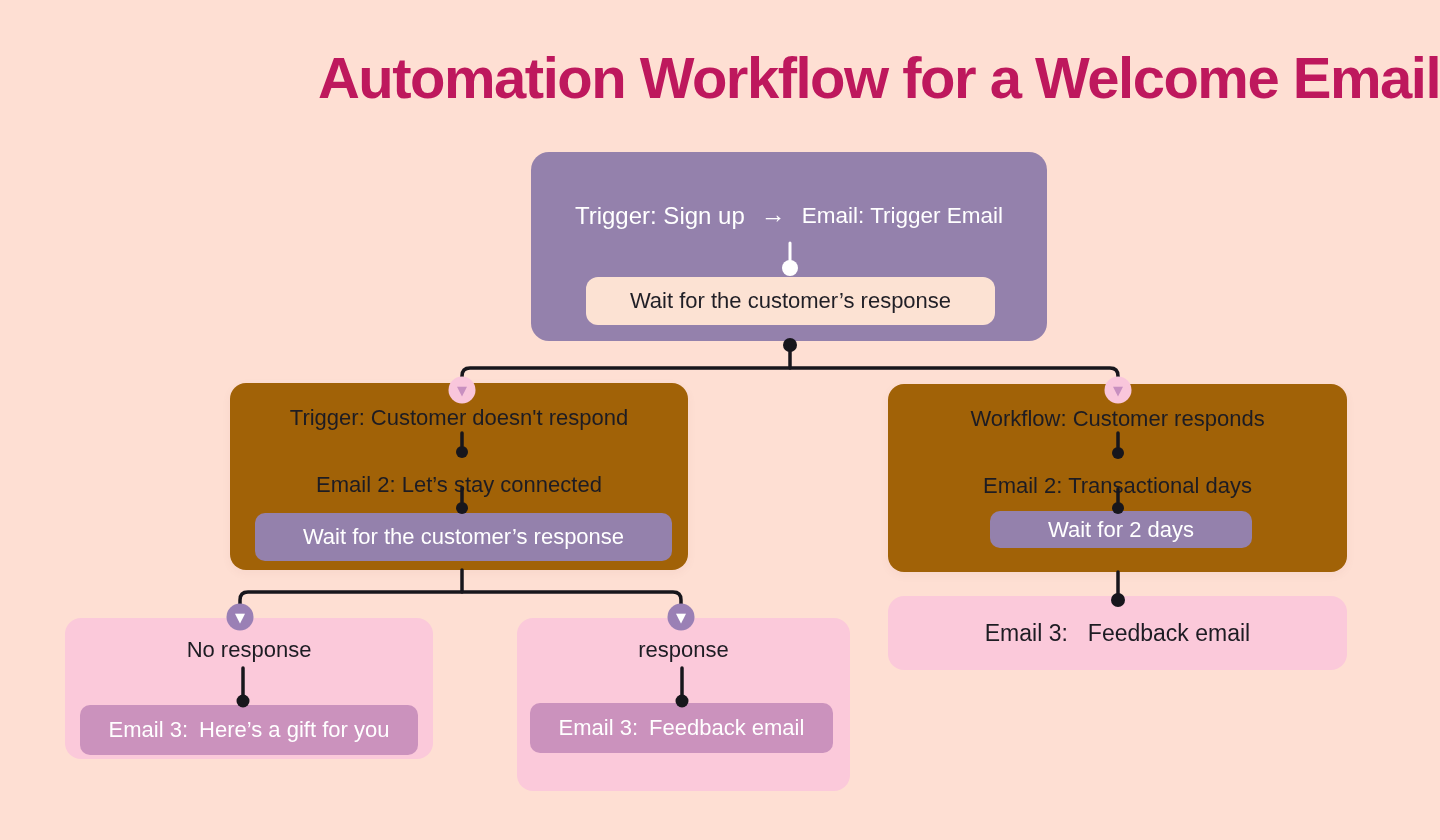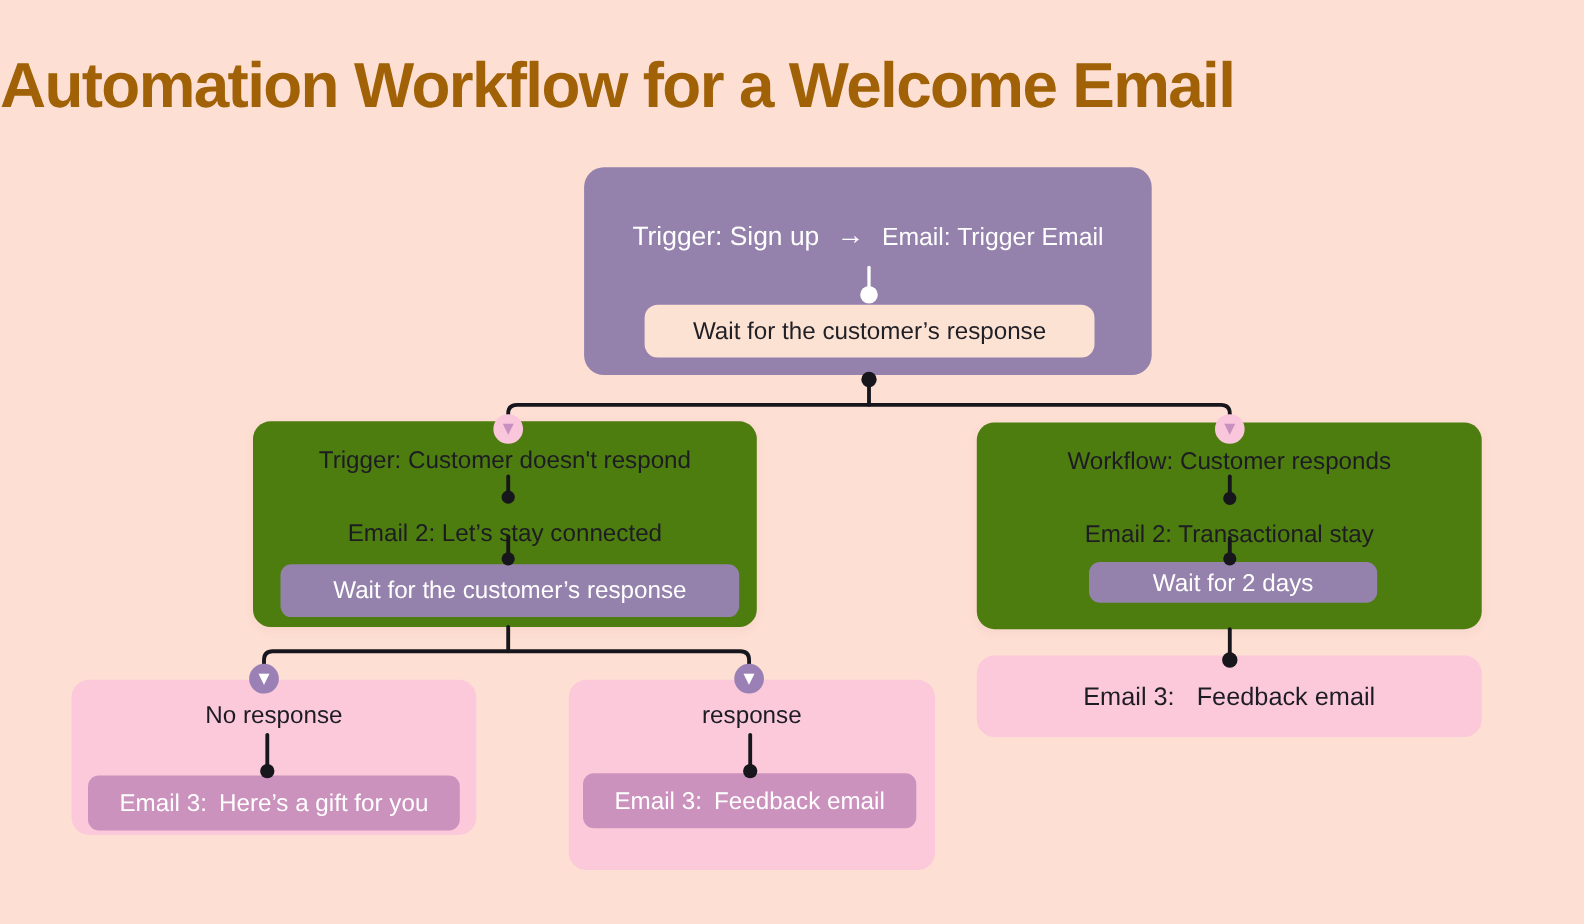--- a/index.html
+++ b/index.html
@@ -6,43 +6,43 @@
   html,body { width:1440px; height:840px; }
   body {
     background:#fedfd3;
     font-family:"Liberation Sans","DejaVu Sans",sans-serif;
     overflow:hidden;
   }
   .canvas { position:relative; width:1440px; height:840px; }
 
   .title {
     position:absolute; top:44px; left:0; width:100%;
-    text-align:left; font-weight:bold; font-size:58px;
-    letter-spacing:-1.5px; color:#a16207;
+    text-align:right; font-weight:bold; font-size:58px;
+    letter-spacing:-1.5px; color:#be185d;
   }
 
   .box { position:absolute; }
 
   
   .root-box { left:531px; top:152px; width:516px; height:189px;
     background:#9481ac; border-radius:18px; }
   .root-row { position:absolute; top:50px; left:0; width:100%;
     display:flex; justify-content:center; align-items:center; gap:16px;
     color:#ffffff; }
   .root-trigger { font-size:24px; }
   .root-arrow  { font-size:25px; line-height:1; padding-bottom:3px; }
   .root-email  { font-size:22.5px; }
 
   .chip { position:absolute; display:flex; align-items:center;
     justify-content:center; border-radius:12px; }
   .peach-chip { left:55px; top:125px; width:409px; height:48px;
     background:#fce2d3; color:#201f26; font-size:22px; }
 
   
-  .white-box { background:#4d7c0f; border-radius:16px;
+  .white-box { background:#a16207; border-radius:16px;
     box-shadow:0 3px 10px rgba(130,80,80,.06); }
   .left-branch  { left:230px; top:383px; width:458px; height:187px; }
   .right-branch { left:888px; top:384px; width:459px; height:188px; }
   .node-line { position:absolute; left:0; width:100%; text-align:center;
     color:#1d1c23; font-size:22px; }
   .t1 { top:22px; }
   .t2 { top:77px;margin-top:12px; }
   .purple-chip { background:#9481ac; color:#ffffff; font-size:22px;
     border-radius:10px; }
   .left-wait  { left:25px;  top:130px; width:417px; height:48px; }
@@ -91,21 +91,21 @@
   </div>
 
   <div class="box white-box left-branch">
     <div class="node-line t1">Trigger: Customer doesn't respond</div>
     <div class="node-line t2">Email 2: Let’s stay connected</div>
     <div class="chip purple-chip left-wait">Wait for the customer’s response</div>
   </div>
 
   <div class="box white-box right-branch">
     <div class="node-line t1">Workflow: Customer responds</div>
-    <div class="node-line t2">Email 2: Transactional stay</div>
+    <div class="node-line t2">Email 2: Transactional days</div>
     <div class="chip purple-chip right-wait">Wait for 2 days</div>
   </div>
 
   <div class="box pink-box leaf-no-response">
     <div class="node-line leaf-label">No response</div>
     <div class="chip mauve-chip gift-chip">
       <span>Email 3:</span>
       <span>Here’s a gift for you</span>
     </div>
   </div>

